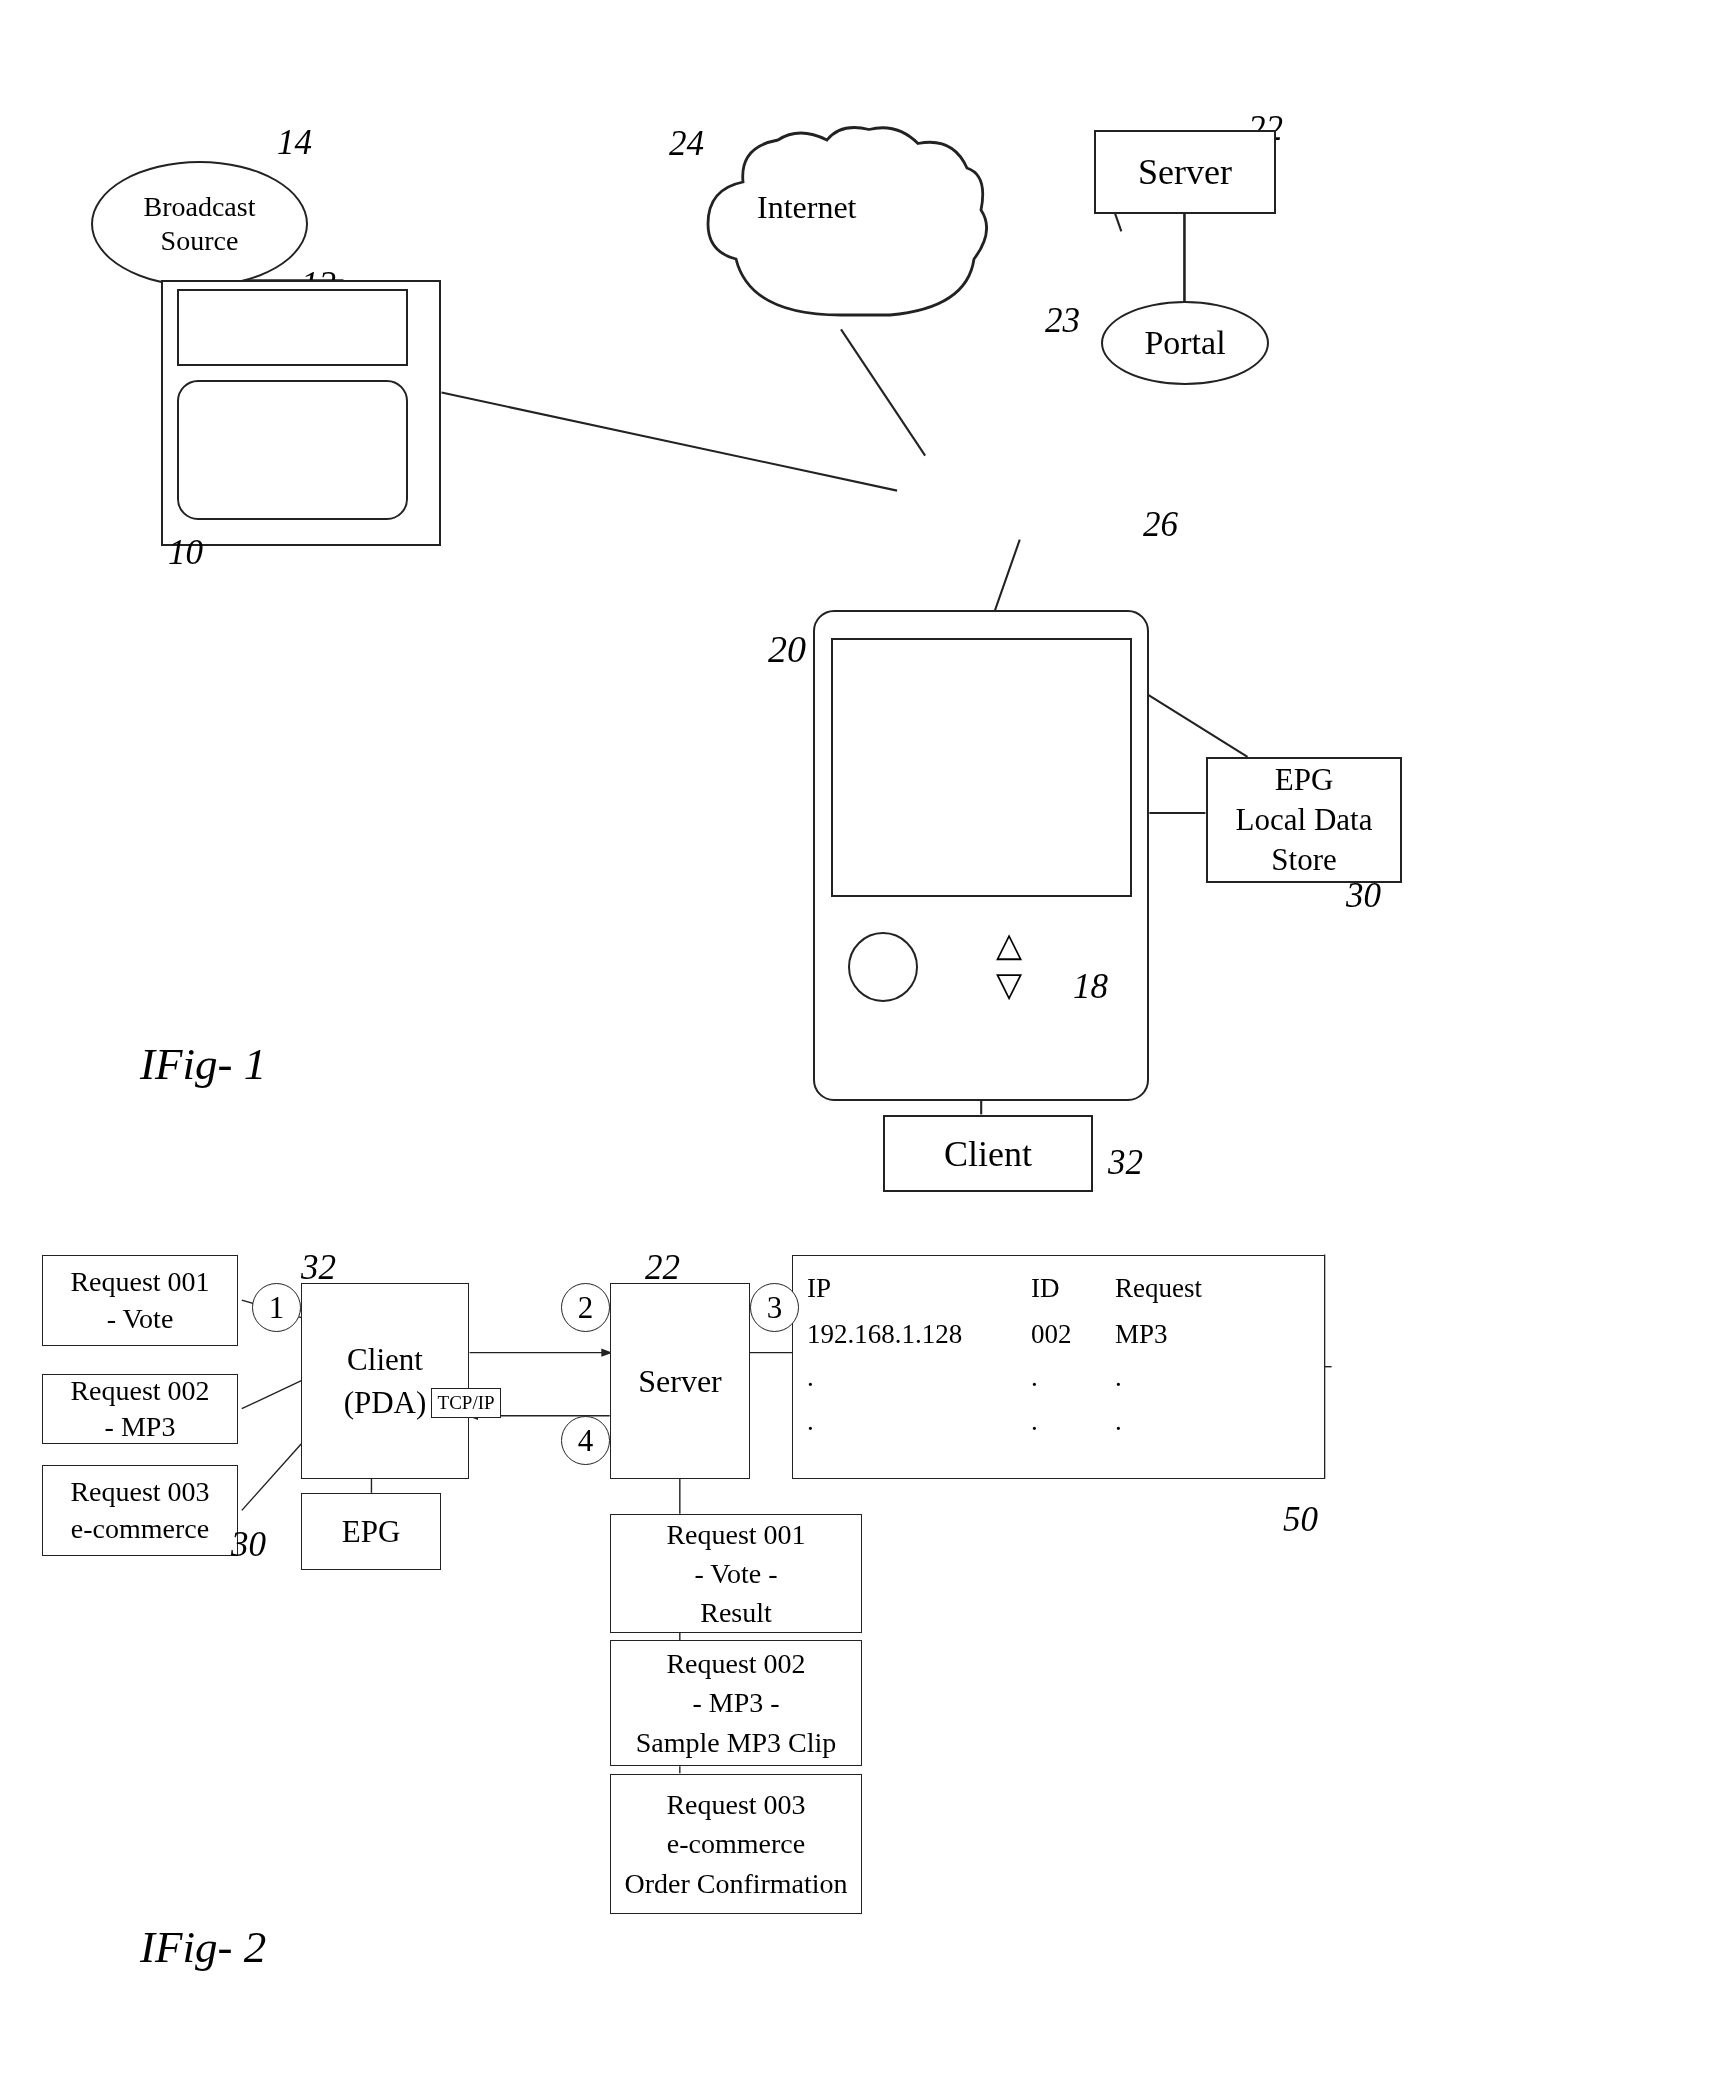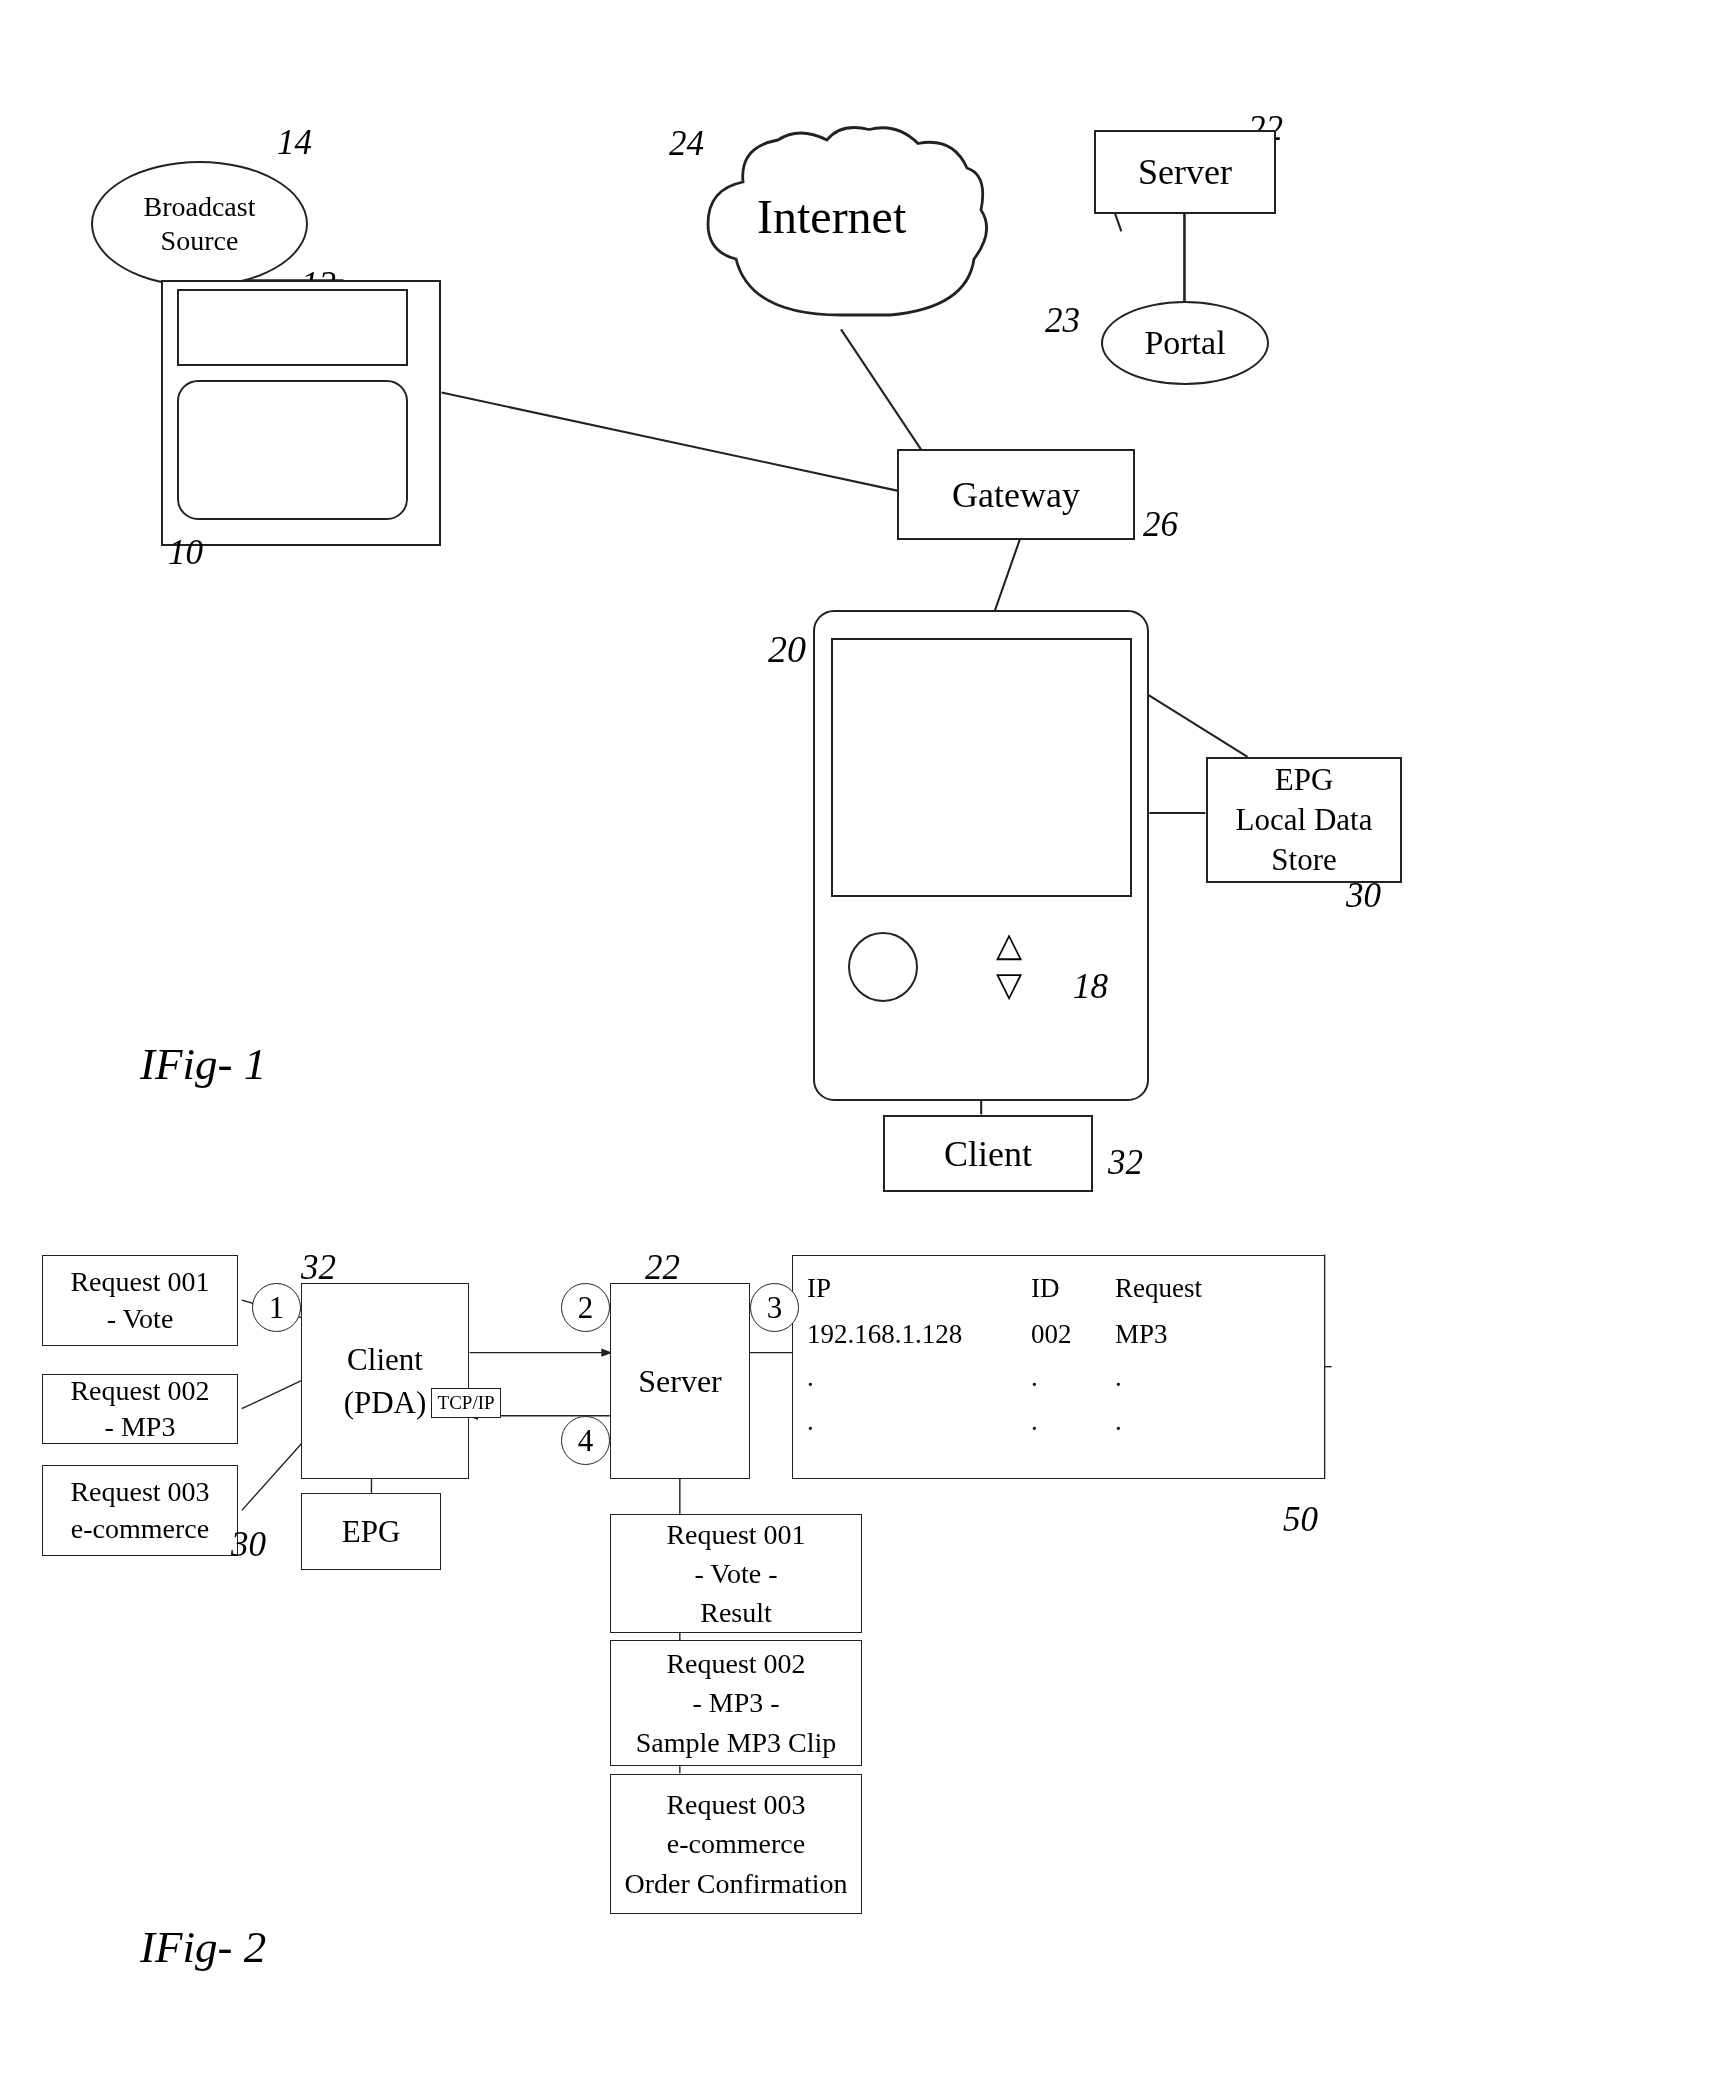--- a/index.html
+++ b/index.html
@@ -496,37 +496,34 @@
   </div>
 
   <div class="label-10"><em>10</em></div>
 
   <div class="label-24"><em>24</em></div>
 
   <svg class="internet-cloud" viewBox="0 0 420 320" xmlns="http://www.w3.org/2000/svg">
     <path d="M 210 280 Q 80 280 60 200 Q 20 190 20 150 Q 20 100 70 90 Q 65 40 120 30 Q 150 10 190 30 Q 210 5 250 15 Q 290 5 320 35 Q 370 25 390 70 Q 420 80 410 130 Q 430 160 400 200 Q 390 270 280 280 Z" fill="white" stroke="#222" stroke-width="4"></path>
   </svg>
 
-  <div class="internet-label" style="font-size:48px;">Internet</div>
+  <div class="internet-label" style="font-size:32px;">Internet</div>
 
   <div class="label-22"><em>22</em></div>
 
   <div class="server-box">
     <span>Server</span>
   </div>
 
   <div class="label-23"><em>23</em></div>
 
   <div class="portal-oval">
     <span>Portal</span>
   </div>
 
-  <div class="gateway-box">
-    <span>Gateway</span>
-  </div>
 
   <div class="label-26"><em>26</em></div>
 
   <div class="label-20"><em>20</em></div>
 
   <div class="pda-outer"></div>
 
   <div class="pda-screen"></div>
 
   <div class="pda-circle-btn"></div>

